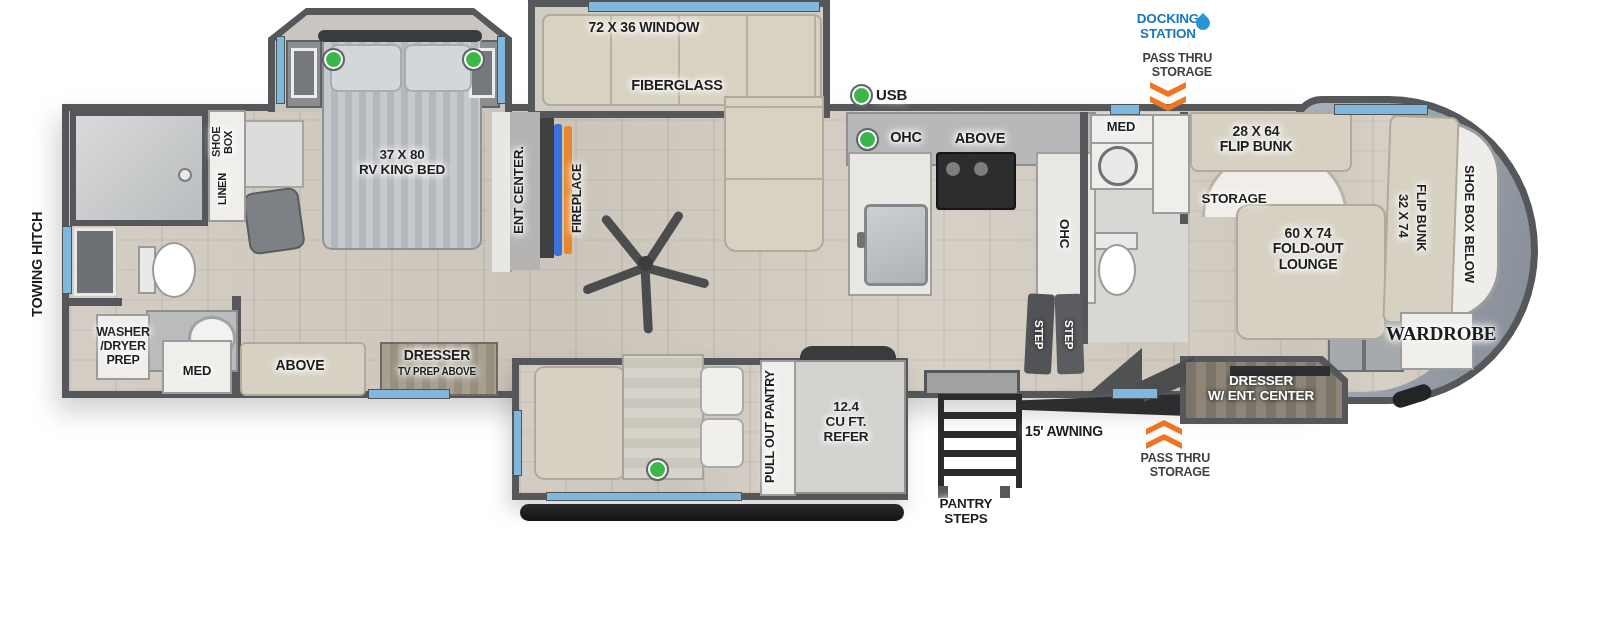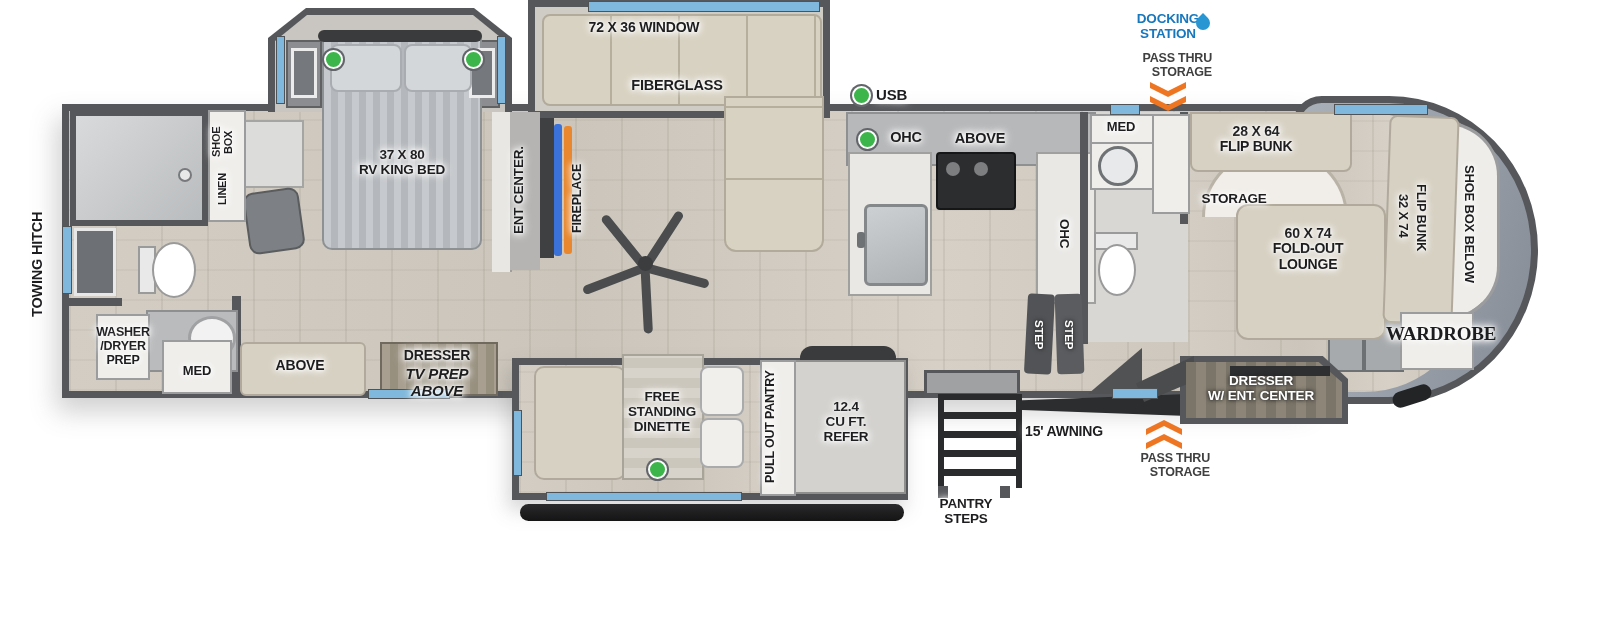--- a/index.html
+++ b/index.html
@@ -105,21 +105,21 @@
   <div class="abs" style="left:188px;top:316px;width:42px;height:38px;border-radius:50%;background:#f2f2f2;border:3px solid #9fa1a3;z-index:14;"></div>
   <div class="white-cab" style="left:162px;top:340px;width:66px;height:50px;"></div>
   <div class="lbl" style="left:170px;top:364px;width:54px;font-size:13px;">MED</div>
 
   <div class="abs" style="left:244px;top:120px;width:56px;height:64px;background:#dcdcda;border:2px solid #a5a5a3;z-index:12;"></div>
   <div class="abs" style="left:246px;top:190px;width:52px;height:58px;background:#7d8084;border:2px solid #5a5c5e;border-radius:10px;transform:rotate(-8deg);z-index:12;"></div>
   <div class="beige" style="left:240px;top:342px;width:122px;height:50px;"></div>
   <div class="lbl" style="left:260px;top:358px;width:80px;">ABOVE</div>
   <div class="abs wood-dk" style="left:380px;top:342px;width:114px;height:50px;border:2px solid #6f695e;z-index:13;"></div>
   <div class="lbl" style="left:394px;top:348px;width:86px;">DRESSER</div>
-  <div class="lbl sm" style="left:388px;top:366px;width:98px;font-size:15px;font-style:italic;">TV PREP ABOVE</div>
+  <div class="lbl sm" style="left:388px;top:366px;width:98px;font-size:10px;">TV PREP ABOVE</div>
   <div class="blue" style="left:368px;top:389px;width:80px;height:8px;"></div>
 
   <div class="abs" style="left:492px;top:112px;width:18px;height:160px;background:#e8e7e4;border-right:2px solid #9e9e9c;z-index:12;"></div>
   <div class="abs" style="left:510px;top:112px;width:30px;height:158px;background:#b5b4b2;z-index:12;"></div>
   <div class="lbl vup" style="left:512px;top:128px;height:124px;font-size:13.5px;">ENT CENTER.</div>
   <div class="abs" style="left:540px;top:118px;width:14px;height:140px;background:#3f4042;z-index:12;"></div>
   <div class="abs" style="left:554px;top:124px;width:8px;height:132px;background:#3b72d9;border-radius:3px;z-index:13;"></div>
   <div class="abs" style="left:564px;top:126px;width:8px;height:128px;background:#e8872e;border-radius:3px;z-index:13;"></div>
   <div class="lbl vup md" style="left:571px;top:148px;height:100px;">FIREPLACE</div>
 
@@ -204,23 +204,20 @@
   <div class="abs floor" style="left:512px;top:358px;width:396px;height:142px;border:7px solid #55575a;box-sizing:border-box;
               box-shadow:-4px 10px 18px rgba(90,90,90,.25);z-index:10;"></div>
   <div class="blue" style="left:513px;top:410px;width:7px;height:64px;"></div>
   <div class="blue" style="left:546px;top:492px;width:194px;height:7px;"></div>
   <div class="beige" style="left:534px;top:366px;width:88px;height:110px;border-radius:10px;z-index:12;"></div>
   <div class="abs" style="left:622px;top:354px;width:78px;height:122px;border:2px solid #a9a49a;
               background:repeating-linear-gradient(0deg,#d8d3ca 0 10px,#ccc7bd 10px 20px);z-index:13;"></div>
   <div class="abs" style="left:700px;top:366px;width:40px;height:46px;background:#f0efec;border:2px solid #a9aaac;border-radius:8px;z-index:13;"></div>
   <div class="abs" style="left:700px;top:418px;width:40px;height:46px;background:#f0efec;border:2px solid #a9aaac;border-radius:8px;z-index:13;"></div>
   <div class="dot" style="left:648px;top:460px;"></div>
-  <div class="lbl" style="left:608px;top:390px;width:108px;font-size:13.5px;">FREE
-STANDING
-DINETTE</div>
   <div class="white-cab" style="left:760px;top:360px;width:32px;height:132px;"></div>
   <div class="lbl vup md" style="left:764px;top:370px;height:114px;">PULL OUT PANTRY</div>
   <div class="abs" style="left:800px;top:346px;width:96px;height:26px;background:#3a3b3d;border-radius:12px 12px 0 0;z-index:12;"></div>
   <div class="abs" style="left:792px;top:360px;width:110px;height:130px;background:#d3d2cf;border:2px solid #8f908d;z-index:13;"></div>
   <div class="lbl" style="left:804px;top:400px;width:84px;font-size:13.5px;">12.4
 CU FT.
 REFER</div>
 
   <div class="abs" style="left:520px;top:504px;width:384px;height:17px;background:linear-gradient(180deg,#2a2a2c,#141415);border-radius:9px;z-index:11;"></div>
 

